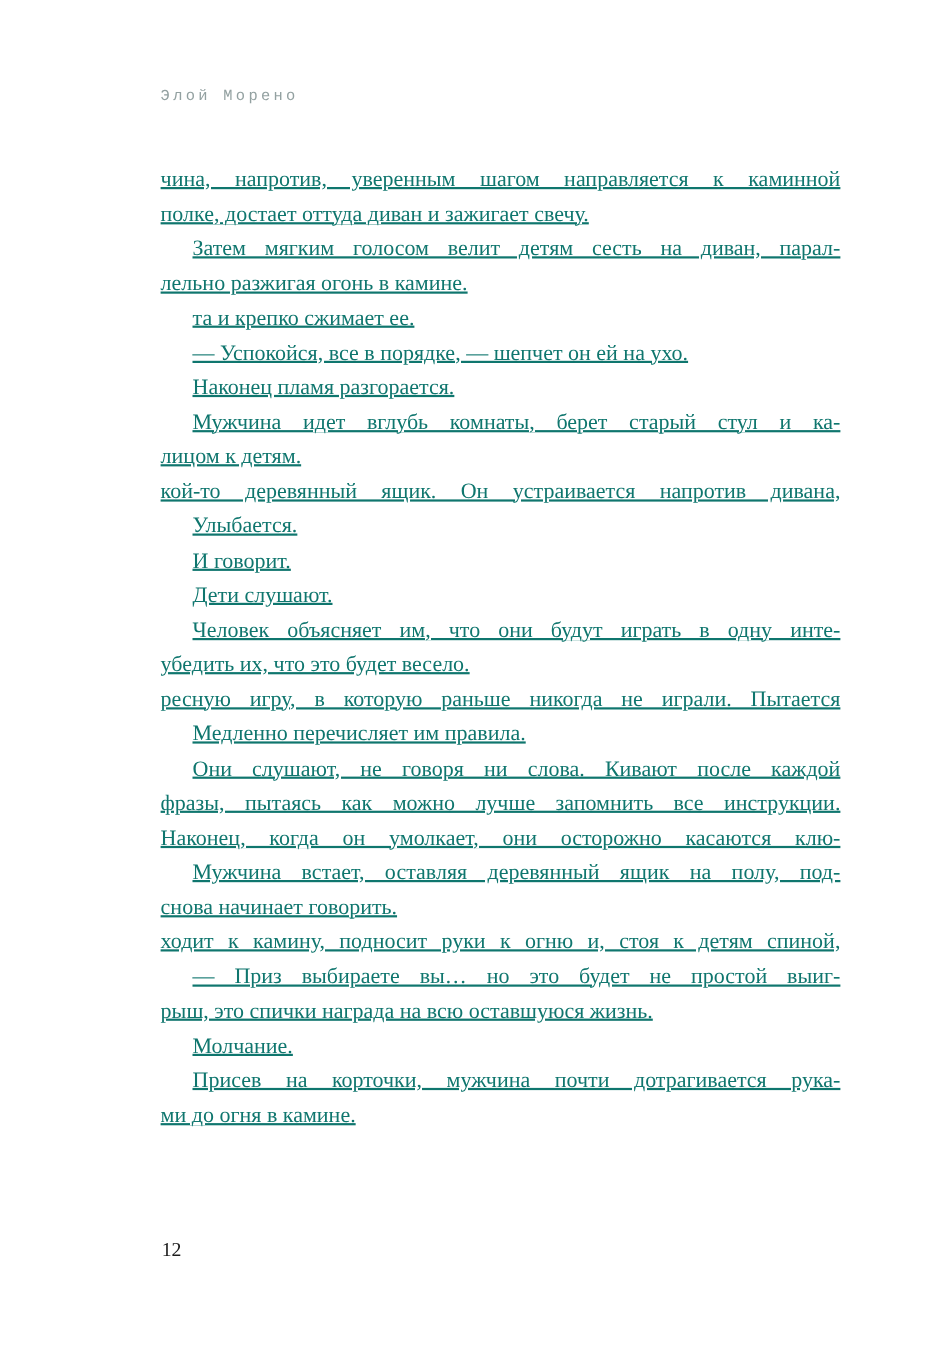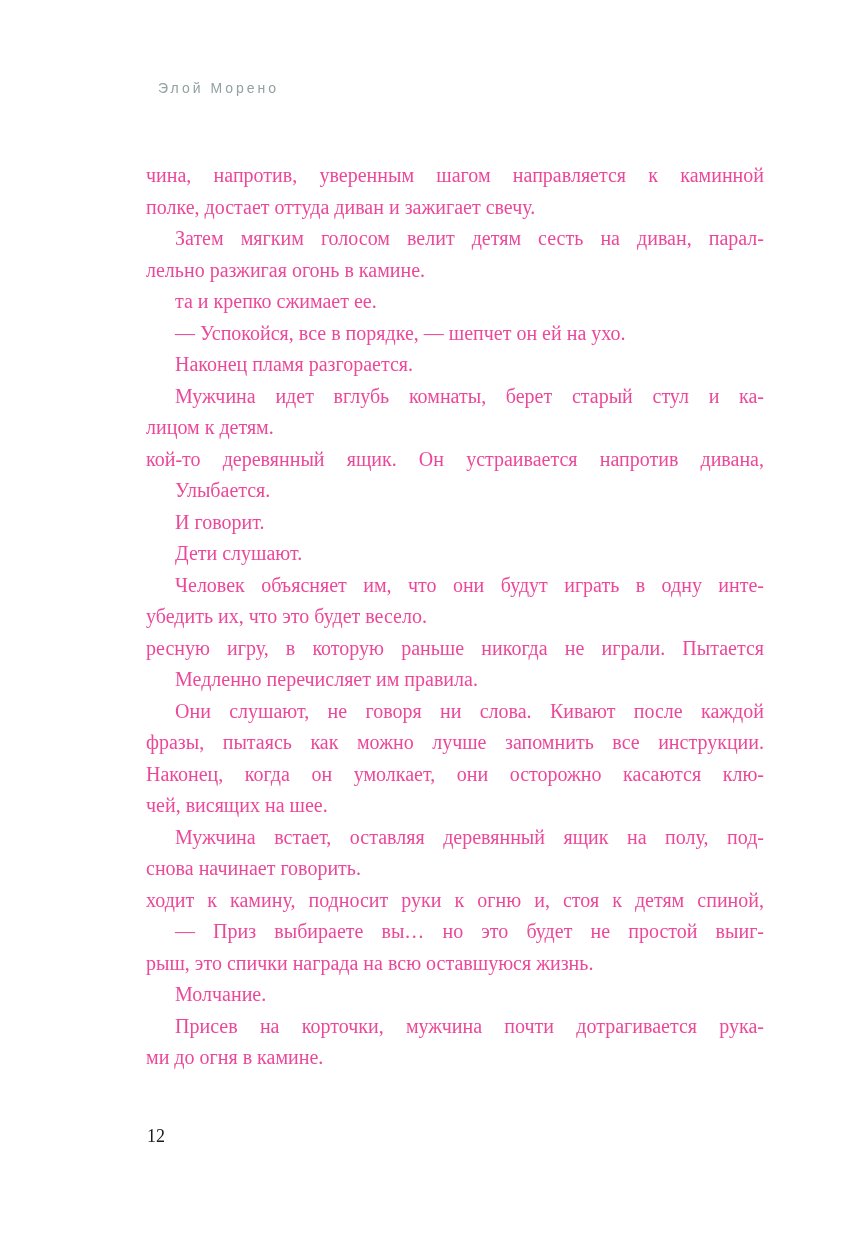--- a/index.html
+++ b/index.html
@@ -11,36 +11,36 @@
     position: relative;
     width: 844px;
     height: 1240px;
     background: #ffffff;
     overflow: hidden;
   }
   .running-header {
     position: absolute;
     left: 146px;
     top: 80px;
-    font-family: Liberation Sans, sans-serif;
+    font-family: Liberation Mono, monospace;
     font-size: 14px;
     letter-spacing: 3px;
     color: #93a1a1;
     font-weight: 400;
-    margin-left: 12px;
   }
   .body-text {
     position: absolute;
     left: 146px;
-    top: 160px;
+    top: 148px;
     width: 618px;
     font-family: "Liberation Serif", "DejaVu Serif", serif;
     font-size: 20px;
     line-height: 31.5px;
-    color: #ec4899;
+    color: #0f766e;
+    text-decoration: underline;
   }
   .para { margin: 0; }
   .line {
     text-align: justify;
     text-align-last: justify;
     white-space: normal;
   }
   .line.last {
     text-align-last: left;
   }
@@ -100,21 +100,20 @@
         <div class="line last">убедить их, что это будет весело.</div>
         <div class="line">ресную игру, в которую раньше никогда не играли. Пытается</div>
       </div>
       <div class="para indent">
         <div class="line last">Медленно перечисляет им правила.</div>
       </div>
       <div class="para indent">
         <div class="line">Они слушают, не говоря ни слова. Кивают после каждой</div>
         <div class="line">фразы, пытаясь как можно лучше запомнить все инструкции.</div>
         <div class="line">Наконец, когда он умолкает, они осторожно касаются клю-</div>
-        <div class="line last">чей, висящих на шее.</div>
       </div>
       <div class="para indent">
         <div class="line">Мужчина встает, оставляя деревянный ящик на полу, под-</div>
         <div class="line last">снова начинает говорить.</div>
         <div class="line">ходит к камину, подносит руки к огню и, стоя к детям спиной,</div>
       </div>
       <div class="para indent">
         <div class="line">— Приз выбираете вы… но это будет не простой выиг-</div>
         <div class="line last">рыш, это спички награда на всю оставшуюся жизнь.</div>
       </div>

